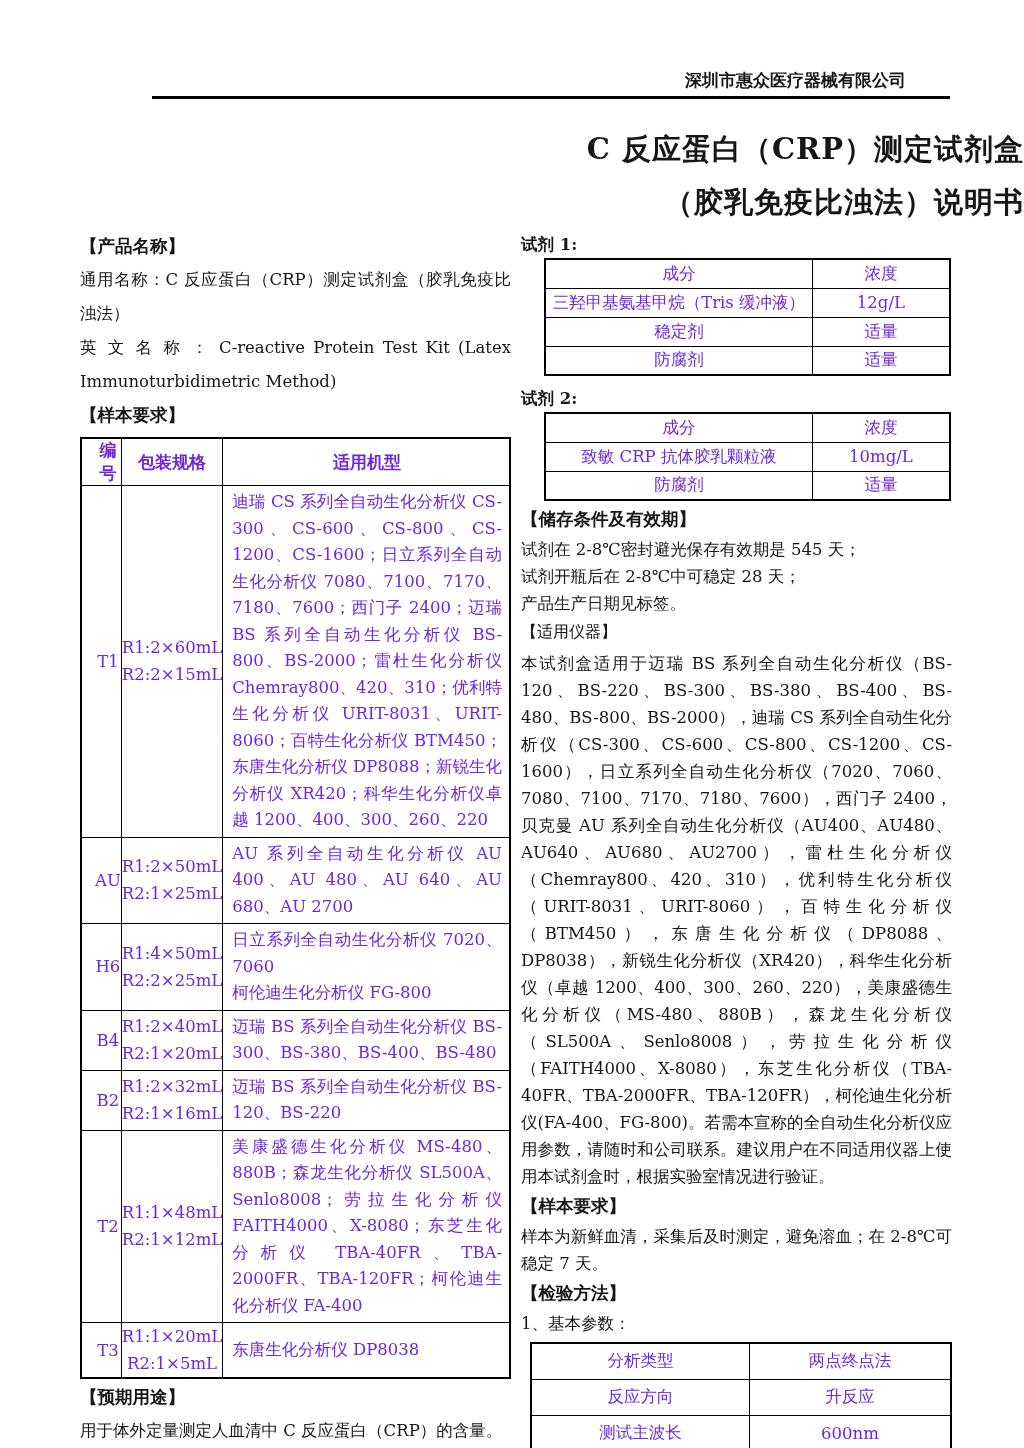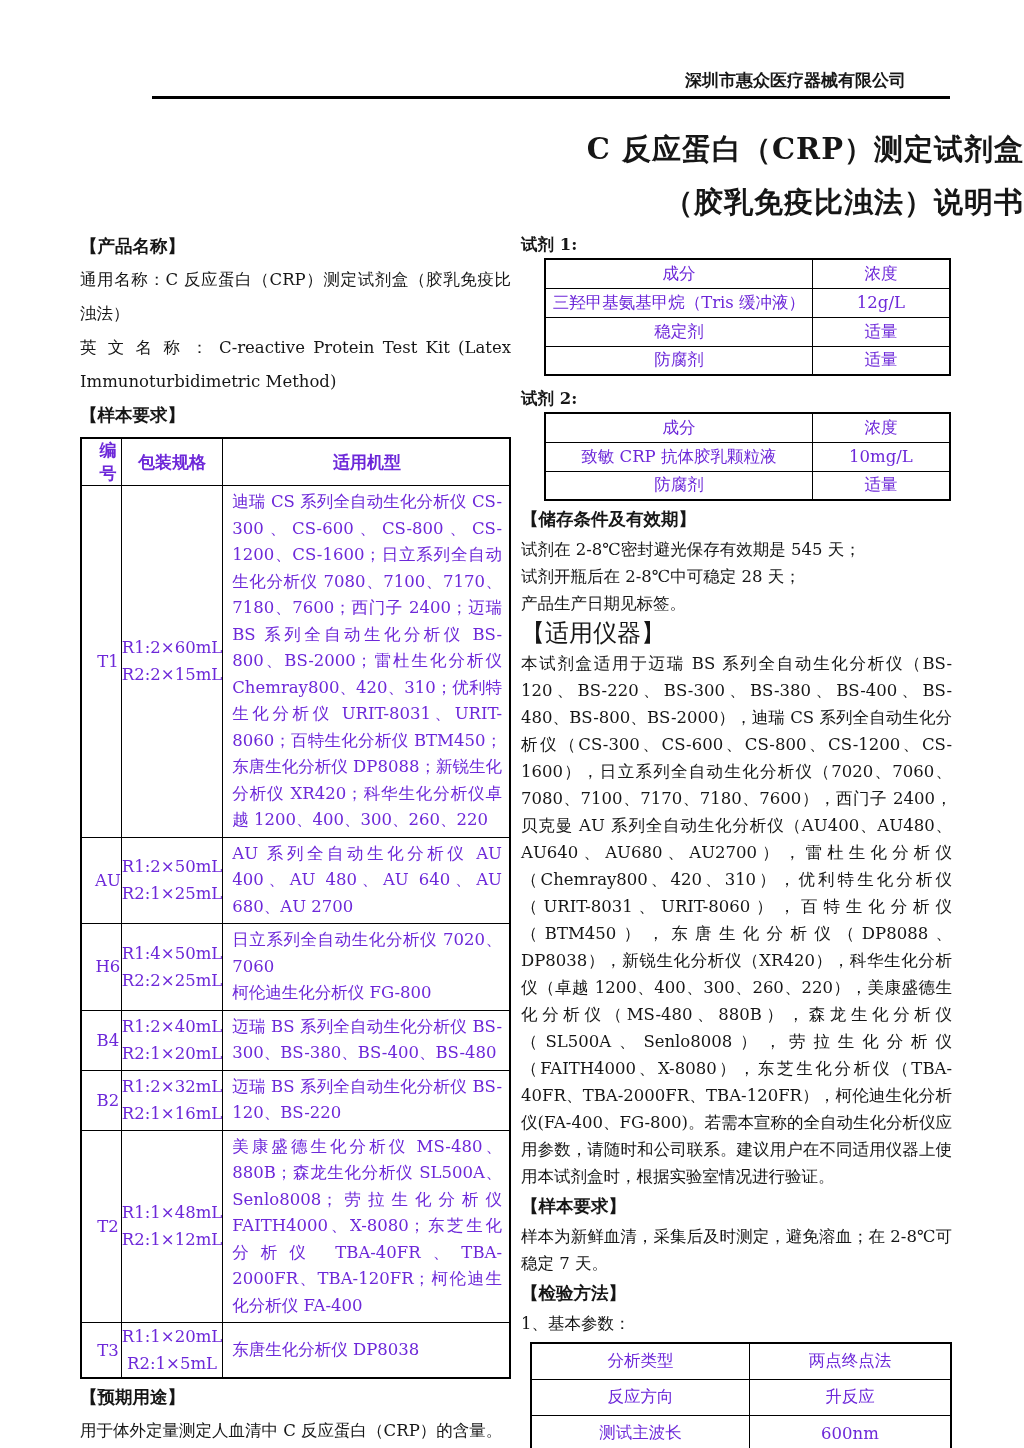--- a/index.html
+++ b/index.html
@@ -14,21 +14,21 @@
     margin-top:68px; padding-right:118px;
     text-align:right; font-weight:700; font-size:17px; line-height:24px;
   }
   .rule { border-top:3px solid #000; margin:4px 74px 0 152px; }
   .title { text-align:right; font-weight:700; font-size:29px; line-height:40px; letter-spacing:1px; }
   .title1 { margin-top:30px; }
   .title2 { margin-top:13px; }
   .columns { display:flex; margin:8px 63px 0 80px; gap:10px; }
   .col { width:431px; }
   .heading { font-size:17.5px; font-weight:700; line-height:33px; }
-  .heading-light { font-size:24px; font-weight:400; line-height:33px; }
+  .heading-light { font-size:16px; font-weight:400; line-height:33px;font-family:Liberation Mono, monospace; }
   .para { font-size:16.5px; line-height:34px; text-align:justify; }
   .para-r { font-size:16.5px; line-height:27px; text-align:justify; }
   .rlabel { font-size:16.5px; line-height:26px; margin-top:2px;font-weight:bold; }
 
   table { border-collapse:collapse; font-size:16.5px; color:#6d28d9; }
   .pack-table { width:100%; margin-top:5px; border:2.5px solid #000; }
   .pack-table th, .pack-table td { border:1.5px solid #000; vertical-align:middle; }
   .pack-table th { font-size:17px; font-weight:700; height:30px; text-align:center; }
   .c-id { width:40px; text-align:center;padding-left:13px; }
   .c-spec { width:101px; text-align:center; white-space:pre-line; line-height:27px; }

